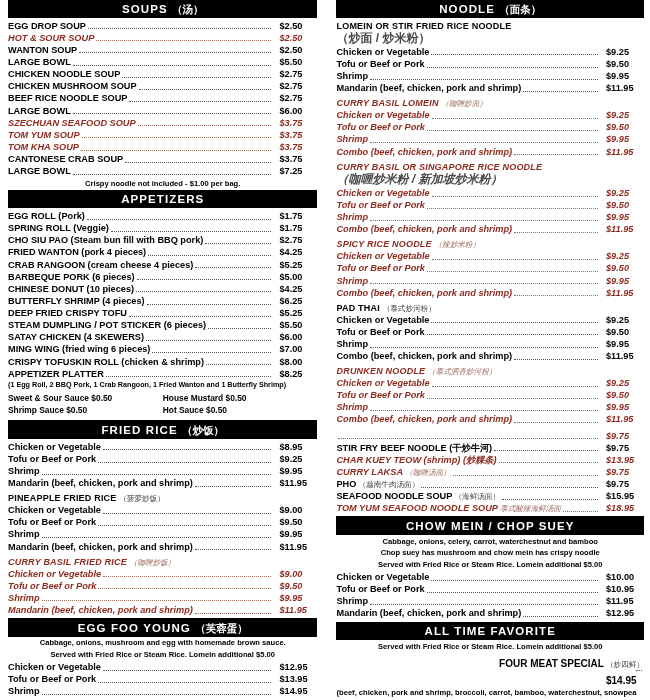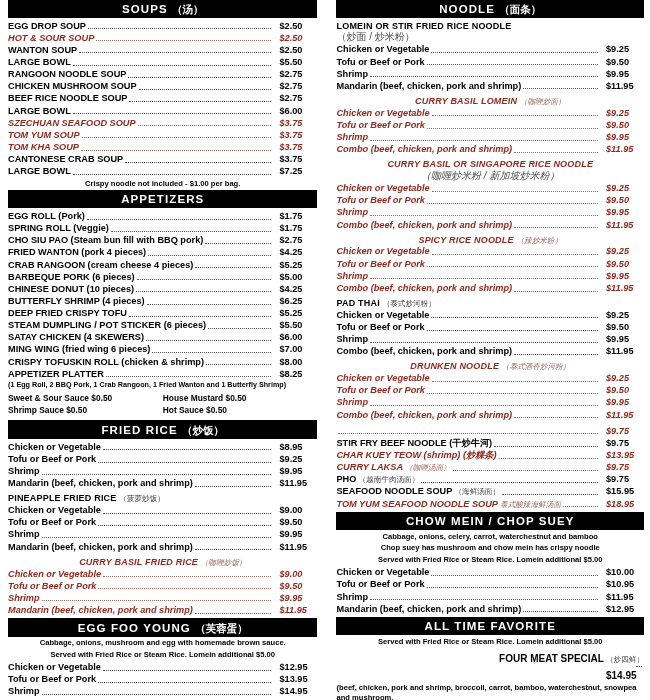--- a/index.html
+++ b/index.html
@@ -43,23 +43,23 @@
   
   .sub {
     font-size: 9px;
     font-weight: bold;
     letter-spacing: .2px;
     padding-top: 4px;
     padding-bottom: 0px;
     line-height: 1.2;
   }
   .sub .cn { font-weight: normal; font-size: 7.6px; color: #3a3a3a; letter-spacing: 0; }
-  .sub.red { color: #8d2b20; font-style: italic; text-align: center; }
+  .sub.red { color: #8d2b20; font-style: italic; }
   .sub.red .cn { color: #9a6a60; font-style: italic; }
-  .sub .cn2 { display:block; font-weight: normal; font-size: 10px; color:#4a4a4a; letter-spacing:0; }
+  .sub .cn2 { display:block; font-weight: bold; font-size: 12px; color:#4a4a4a; letter-spacing:0; }
 
   
   .row {
     display: flex;
     align-items: flex-end;
     font-size: 9.2px;
     line-height: 1.32;
     font-weight: bold;
     white-space: nowrap;
   }
@@ -129,21 +129,21 @@
           <span class="nm">WANTON SOUP</span>
           <span class="dots"></span>
           <span class="pr">$2.50</span>
         </div>
         <div class="row">
           <span class="nm">LARGE BOWL</span>
           <span class="dots"></span>
           <span class="pr">$5.50</span>
         </div>
         <div class="row">
-          <span class="nm">RANGOON NOODLE SOUP</span>
+          <span class="nm">CHICKEN NOODLE SOUP</span>
           <span class="dots"></span>
           <span class="pr">$2.75</span>
         </div>
         <div class="row">
           <span class="nm">CHICKEN MUSHROOM SOUP</span>
           <span class="dots"></span>
           <span class="pr">$2.75</span>
         </div>
         <div class="row">
           <span class="nm">BEEF RICE NOODLE SOUP</span>

